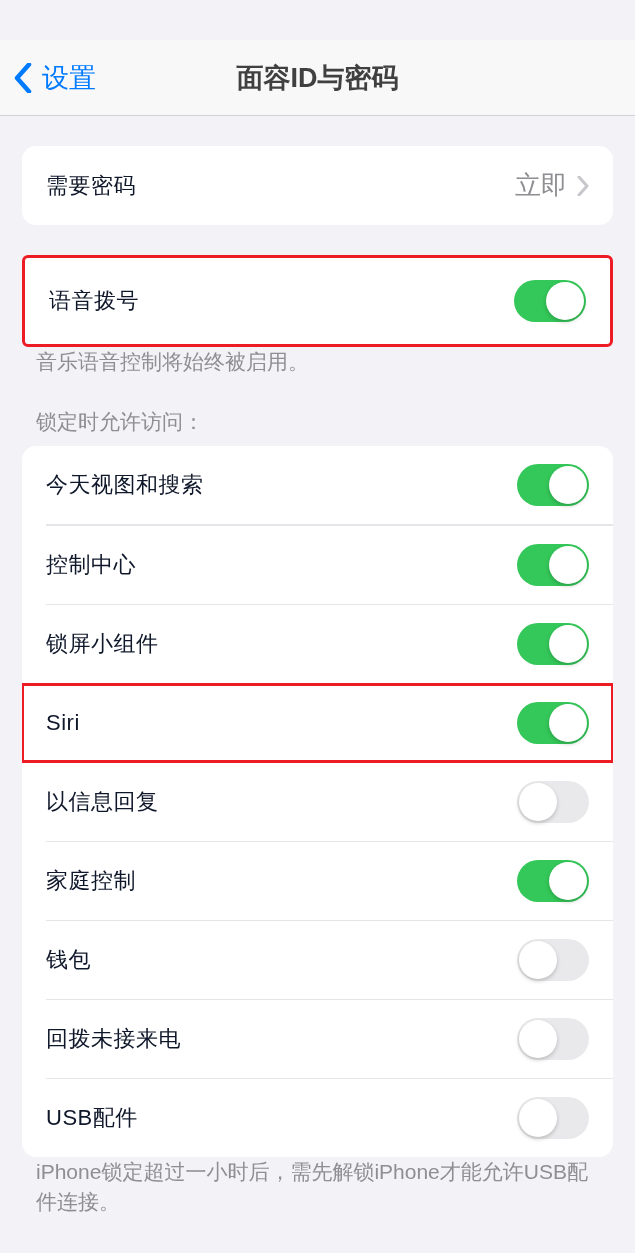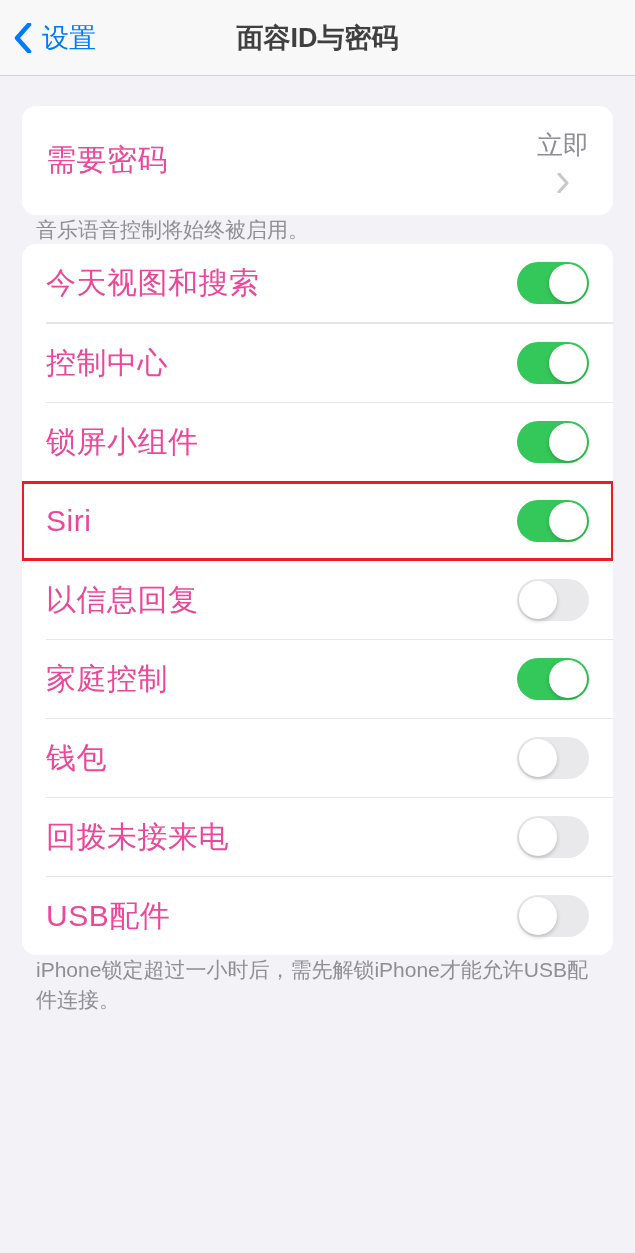--- a/index.html
+++ b/index.html
@@ -15,20 +15,21 @@
       overflow: hidden;
     }
     .header {
       height: 76px;
       background: #f8f8f8;
       display: flex;
       align-items: center;
       padding: 0 14px;
       border-bottom: 1px solid #d1d1d6;
       position: relative;
+      margin-top: 40px;
     }
     .back-button {
       display: flex;
       align-items: center;
       color: #007aff;
       font-size: 27px;
     }
     .back-chevron {
       width: 18px;
       height: 30px;
@@ -64,30 +65,29 @@
     }
     .group .row:not(:first-child) {
       margin-left: 24px;
       padding-left: 0;
       border-top: 1px solid #e5e5ea;
     }
     .group .row:first-child {
       box-shadow: none;
     }
     .row-label {
-      font-size: 30px;
-      color: #ec4899;
+      font-size: 22px;
+      color: #0f172a;
       letter-spacing: 0.5px;
       text-align: center;
     }
     .row-right {
       display: flex;
       align-items: center;
       gap: 10px;
-      flex-direction: column;
     }
     .row-value {
       font-size: 26px;
       color: #8e8e93;
     }
     .chevron-right {
       width: 12px;
       height: 20px;
       color: #c7c7cc;
     }
@@ -179,22 +179,31 @@
       <div class="row-label">需要密码</div>
       <div class="row-right">
         <div class="row-value">立即</div>
         <svg class="chevron-right" viewBox="0 0 12 20">
           <polyline points="2,1 10,10 2,19" fill="none" stroke="#c7c7cc" stroke-width="3" stroke-linecap="round" stroke-linejoin="round"></polyline>
         </svg>
       </div>
     </div>
   </div>
 
+  <div class="group highlighted">
+    <div class="row">
+      <div class="row-label">语音拨号</div>
+      <div class="toggle on">
+        <div class="toggle-knob"></div>
+      </div>
+    </div>
+  </div>
   <div class="footer-text">音乐语音控制将始终被启用。</div>
 
+  <div class="section-header">锁定时允许访问：</div>
 
   <div class="group-lock">
 
     <div class="row">
       <div class="row-label">今天视图和搜索</div>
       <div class="toggle on">
           <div class="toggle-knob"></div>
         </div>
     </div>
     <div class="divider-inset"></div>

